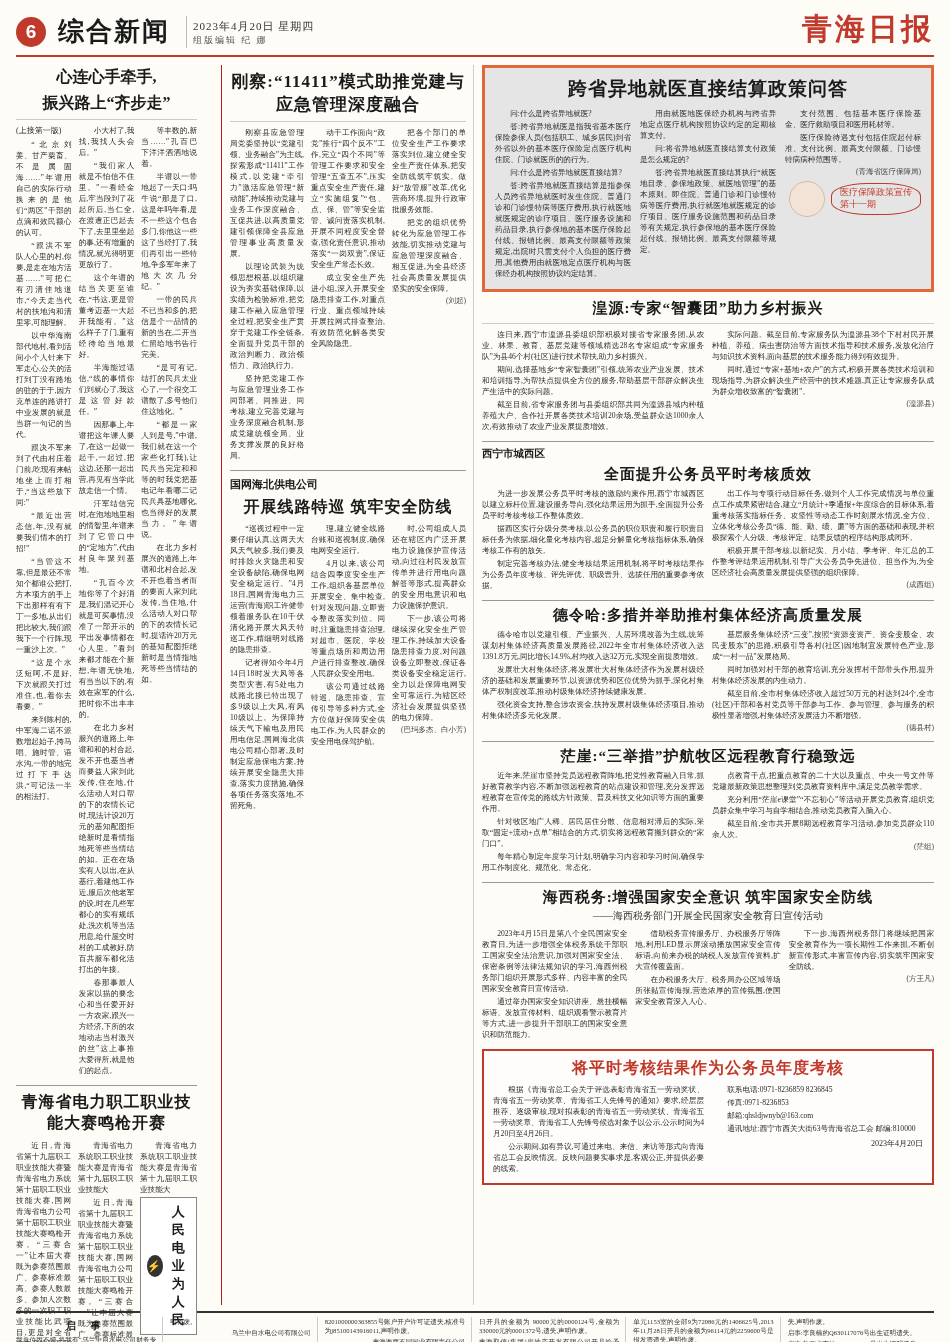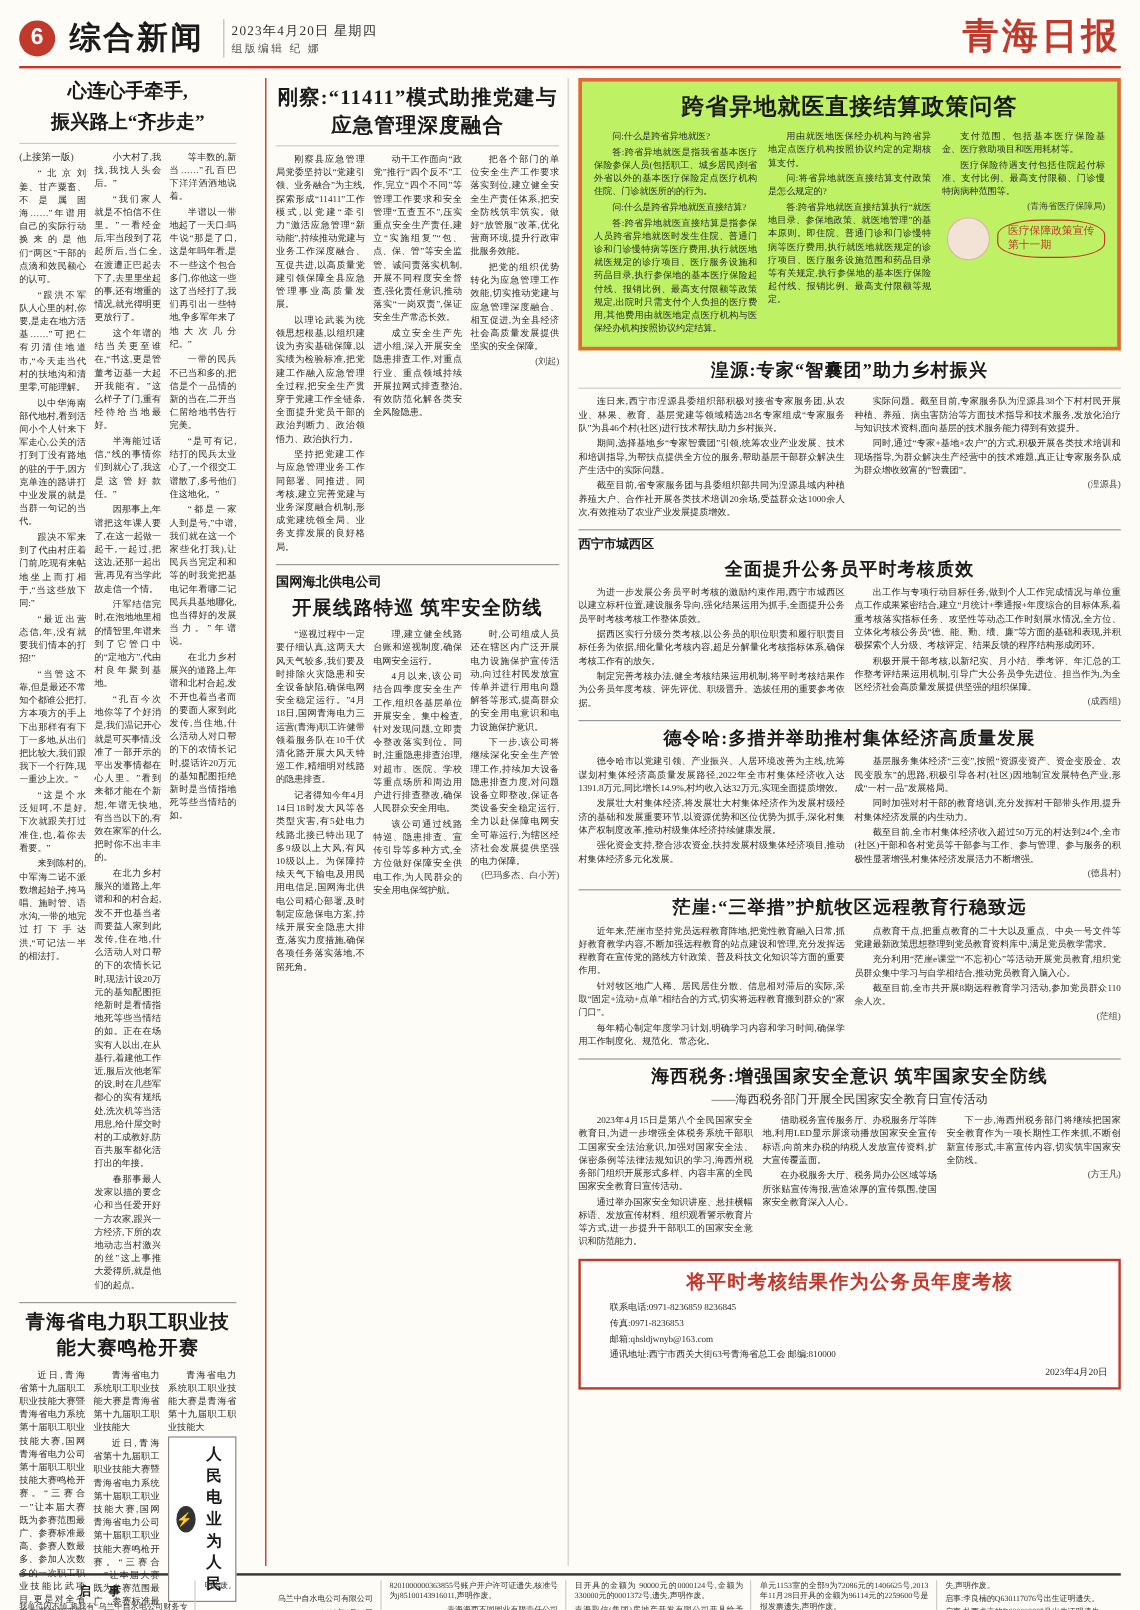--- a/index.html
+++ b/index.html
@@ -14,21 +14,21 @@
   .page{width:950px;height:1342px;position:relative;box-sizing:border-box;padding:14px 16px 8px 16px;}
 
   
   .masthead{display:flex;align-items:flex-start;justify-content:space-between;border-bottom:2px solid #c0392b;padding-bottom:6px;}
   .mh-left{display:flex;align-items:center;gap:12px;}
   .pagenum{width:30px;height:30px;border-radius:50%;background:#c0392b;color:#fff;display:flex;align-items:center;justify-content:center;font-size:19px;font-weight:bold;font-family:"Liberation Sans",sans-serif;}
   .section-title{font-size:26px;font-weight:bold;letter-spacing:2px;font-family:"Liberation Serif",serif;}
   .mh-mid{display:flex;flex-direction:column;justify-content:center;font-size:10px;line-height:1.5;color:#333;padding-left:6px;border-left:1px solid #bbb;margin-left:4px;padding-top:2px;}
   .mh-mid .d1{font-size:11px;letter-spacing:1px;}
   .mh-mid .d2{font-size:9px;color:#555;letter-spacing:2px;}
-  .mh-right{color:#c0392b;font-size:30px;font-weight:bold;letter-spacing:3px;font-family:Liberation Serif, serif;line-height:1;padding-top:2px;}
+  .mh-right{color:#c0392b;font-size:30px;font-weight:bold;letter-spacing:3px;font-family:Liberation Mono, monospace;line-height:1;padding-top:2px;}
 
   
   .body{display:flex;gap:8px;margin-top:8px;height:1240px;}
   .col{box-sizing:border-box;}
   .colA{width:206px;border-right:1px solid #b91c1c;padding-right:24px;}
   .colB{width:244px;border-right:1px solid #cfcfcf;padding-right:7px;}
   .colC{width:452px;}
 
   .hl{font-size:16px;font-weight:bold;text-align:center;line-height:1.25;margin:2px 0 6px 0;}
   .kicker{font-size:11px;font-weight:bold;margin:6px 0 2px 0;}
@@ -38,21 +38,21 @@
   .rule-thin{border-top:1px solid #ccc;margin:5px 0;}
   .byline{font-size:7.5px;text-align:right;color:#444;margin-top:2px;}
 
   .big-head{font-size:19px;font-weight:bold;text-align:center;letter-spacing:1px;margin:6px 0 6px 0;}
   .mid-head{font-size:17px;font-weight:bold;text-align:center;letter-spacing:1px;margin:5px 0 5px 0;}
   .sm-head{font-size:15px;font-weight:bold;text-align:center;letter-spacing:1px;margin:4px 0 4px 0;}
   .sub-head{font-size:10px;text-align:center;color:#333;margin:-2px 0 5px 0;}
   .tag{font-size:10.5px;font-weight:bold;margin:4px 0 2px 0;}
 
   
-  .hlbox{border:3px solid #e2673a;padding:8px 10px 8px 10px;box-sizing:border-box;background:#bef264;}
+  .hlbox{border:3px solid #e2673a;padding:8px 10px 8px 10px;box-sizing:border-box;background:#e5e5e5;}
   .hlbox .big-head{margin-top:0;}
   .stamp{display:flex;align-items:center;gap:6px;justify-content:flex-end;margin-top:4px;}
   .stamp-oval{border:1px solid #c0392b;color:#c0392b;border-radius:40%;padding:3px 8px;font-size:9px;line-height:1.3;}
   .stamp-face{width:34px;height:34px;border-radius:50%;background:#f3e3d6;border:1px solid #d8b9a2;}
 
   
   .logoblk{border:1px solid #888;padding:5px 6px;text-align:center;font-size:13px;font-weight:bold;letter-spacing:2px;display:flex;align-items:center;justify-content:center;gap:6px;background:#fff;}
   .logo-mark{width:22px;height:22px;border-radius:50%;background:#333;color:#fff;font-size:11px;display:flex;align-items:center;justify-content:center;}
 
   
@@ -314,20 +314,24 @@
         <div class="ptext" style="flex:1;">
           <p>下一步,海西州税务部门将继续把国家安全教育作为一项长期性工作来抓,不断创新宣传形式,丰富宣传内容,切实筑牢国家安全防线。</p>
           <div class="byline">(方王凡)</div>
         </div>
       </div>
 
       <div class="noticebox">
         <div class="nb-title">将平时考核结果作为公务员年度考核</div>
         <div class="nb-cols">
           <div class="ptext">
+            <p>根据《青海省总工会关于评选表彰青海省五一劳动奖状、青海省五一劳动奖章、青海省工人先锋号的通知》要求,经层层推荐、逐级审核,现对拟表彰的青海省五一劳动奖状、青海省五一劳动奖章、青海省工人先锋号候选对象予以公示,公示时间为4月20日至4月26日。</p>
+            <p>公示期间,如有异议,可通过来电、来信、来访等形式向青海省总工会反映情况。反映问题要实事求是,客观公正,并提供必要的线索。</p>
+          </div>
+          <div class="ptext">
             <p>联系电话:0971-8236859  8236845</p>
             <p>传真:0971-8236853</p>
             <p>邮箱:qhsldjwnyb@163.com</p>
             <p>通讯地址:西宁市西关大街63号青海省总工会  邮编:810000</p>
             <div class="nb-date">2023年4月20日</div>
           </div>
         </div>
       </div>
 
     </div>

